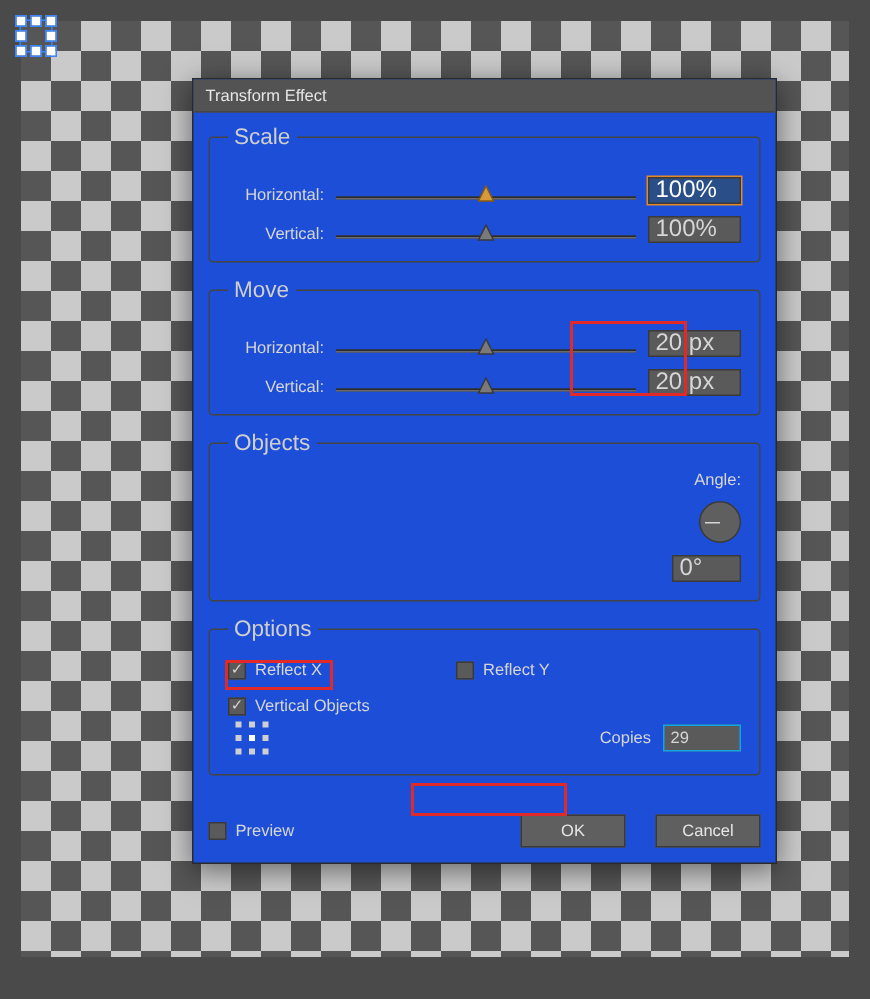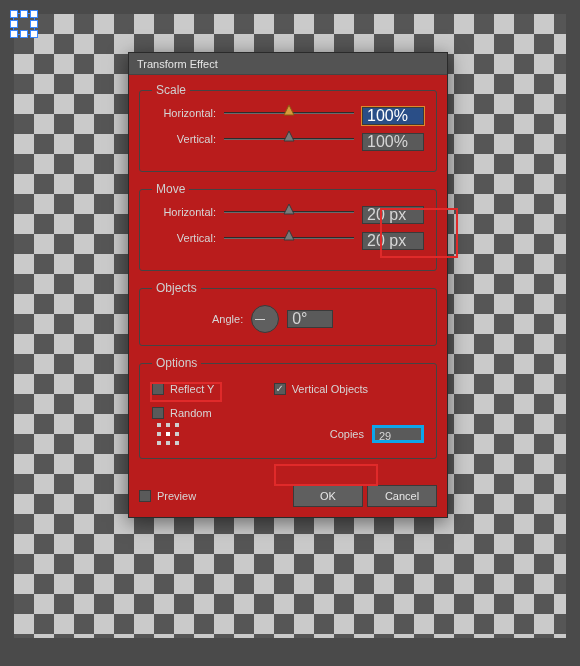--- a/index.html
+++ b/index.html
@@ -12,49 +12,49 @@
     linear-gradient(-45deg,transparent 75%,#565656 75%);
     background-size:40px 40px;
     background-position:0 0,0 20px,20px -20px,-20px 0;
     background-color:#cacaca; }
   .selbox { position:absolute; left:0; top:0; width:20px; height:20px; background:#565656; outline:1px solid #3a87ff; }
   .handle { position:absolute; width:6px; height:6px; background:#fff; outline:1px solid #3a87ff; }
   .h-tl{left:-3px;top:-3px}.h-tr{right:-3px;top:-3px}.h-bl{left:-3px;bottom:-3px}.h-br{right:-3px;bottom:-3px}
   .h-t{left:50%;top:-3px;margin-left:-3px}.h-b{left:50%;bottom:-3px;margin-left:-3px}
   .h-l{left:-3px;top:50%;margin-top:-3px}.h-r{right:-3px;top:50%;margin-top:-3px}
 
-  .dialog { position:absolute; left:128px; top:52px; width:320px; background:#b91c1c; border:1px solid #2a2a2a; box-shadow:0 4px 18px rgba(0,0,0,.5); color:#d6d6d6; font-size:11px; }
+  .dialog { position:absolute; left:128px; top:52px; width:390px; background:#1d4ed8; border:1px solid #2a2a2a; box-shadow:0 4px 18px rgba(0,0,0,.5); color:#d6d6d6; font-size:11px; }
   .titlebar { height:22px; line-height:22px; padding:0 8px; background:#535353; border-bottom:1px solid #444; font-size:11px; color:#e6e6e6; }
   .body { padding:8px 10px 10px; }
   fieldset { border:1px solid #444; border-radius:3px; margin-bottom:10px; padding:10px 12px 12px; position:relative; }
-  legend { padding:0 4px; color:#cfcfcf; font-size:12px; }
-  .row { display:flex; align-items:flex-start; height:26px; gap:8px; }
+  legend { padding:0 4px; color:#cfcfcf; font-size:15px; }
+  .row { display:flex; align-items:flex-end; height:26px; gap:8px; }
   .lab { width:64px; text-align:right; color:#d6d6d6; }
   .slider { flex:1; height:10px; position:relative; }
   .track { position:absolute; left:0; right:0; top:50%; height:2px; background:#3a3a3a; border-top:1px solid #2c2c2c; border-bottom:1px solid #6a6a6a; }
   .thumb { position:absolute; top:-3px; width:12px; height:12px; margin-left:-6px; }
   .thumb svg { display:block; }
   .valbox { width:62px; height:18px; background:#5a5a5a; border:1px solid #3a3a3a; color:#d6d6d6; line-height:16px; padding:0 4px; font-size:16px; }
   .valbox.sel { background:#2a4e87; color:#fff; outline:1px solid #e08a2a; }
   .redbox { position:absolute; border:2px solid #e02a2a; pointer-events:none; }
 
-  .angle { display:flex; align-items:center; gap:8px; padding-left:60px; }
+  .angle { display:flex; align-items:flex-end; gap:8px; padding-left:60px;flex-direction:column; }
   .anglectl { width:28px; height:28px; border-radius:50%; border:1px solid #3a3a3a; background:#5f5f5f; position:relative; }
   .anglectl::after{ content:""; position:absolute; left:3px; top:50%; width:10px; height:1px; background:#d6d6d6; }
 
   .opts { display:grid; grid-template-columns:1fr 1.3fr; row-gap:6px; column-gap:6px; }
   .chk { display:flex; align-items:center; gap:6px; height:18px; }
   .chk .box { width:12px; height:12px; border:1px solid #3a3a3a; background:#5a5a5a; display:flex; align-items:center; justify-content:center; }
   .chk .box.checked::after{ content:"✓"; font-size:10px; color:#d6d6d6; line-height:1; }
   .copiesrow { display:flex; align-items:center; gap:8px; margin-top:0; padding-left:4px; }
   .ninegrid { width:24px; height:24px; }
   .ninegrid svg{display:block}
-  .copiesval { width:52px; height:18px; background:#5a5a5a; border:3px solid #0ea5e9; color:#d6d6d6; padding:0 4px; font-size:11px; line-height:16px; }
+  .copiesval { width:52px; height:18px; background:#5a5a5a; border:1px solid #0ea5e9; color:#d6d6d6; padding:0 4px; font-size:11px; line-height:16px; }
 
-  .footer { display:flex; align-items:center; gap:4px; padding:6px 10px 10px; }
+  .footer { display:flex; align-items:center; gap:20px; padding:6px 10px 10px; }
   .footer .spacer{ flex:1 }
   .btn { min-width:70px; height:22px; background:#5f5f5f; border:1px solid #3a3a3a; color:#e6e6e6; font-size:11px; text-align:center; line-height:20px; cursor:pointer; }
 </style>
 </head>
 <body>
 
 <div class="canvas">
   <div class="checker"></div>
   <div class="selbox">
     <div class="handle h-tl"></div>
@@ -135,30 +135,30 @@
         <div>Angle:</div>
         <div class="anglectl"></div>
         <div class="valbox" style="width:46px">0°</div>
       </div>
     </fieldset>
 
     <fieldset style="position:relative">
       <legend>Options</legend>
       <div class="opts">
         <label class="chk">
+          <span class="box checked"></span>
+          <span>Reflect X</span>
+        </label>
+        <label class="chk">
           <span class="box"></span>
           <span>Reflect Y</span>
         </label>
         <label class="chk">
           <span class="box checked"></span>
           <span>Vertical Objects</span>
-        </label>
-        <label class="chk">
-          <span class="box"></span>
-          <span>Random</span>
         </label>
       </div>
       <div class="copiesrow">
         <div class="ninegrid">
           <svg width="24" height="24">
             <g fill="#cfcfcf">
               <rect x="1" y="1" width="4" height="4"></rect>
                 <rect x="10" y="1" width="4" height="4"></rect>
                 <rect x="19" y="1" width="4" height="4"></rect>
               <rect x="1" y="10" width="4" height="4"></rect>

